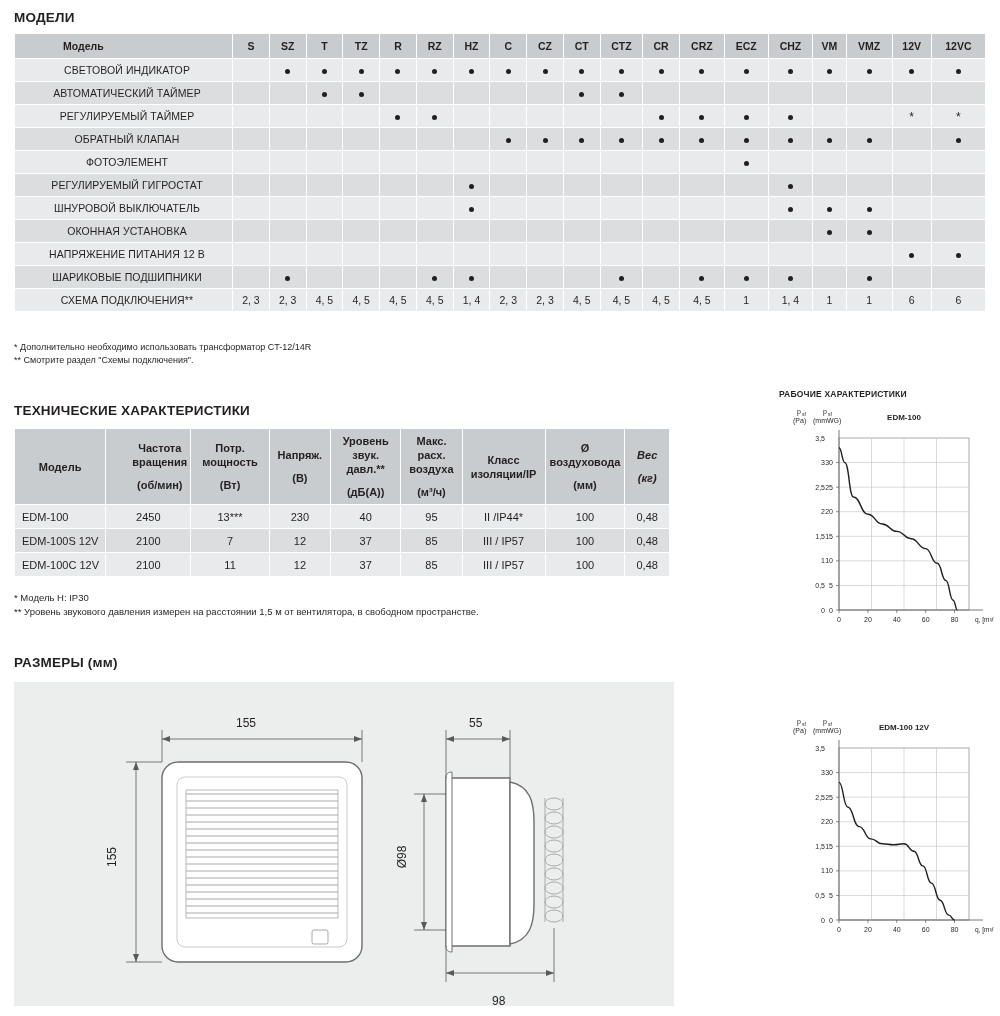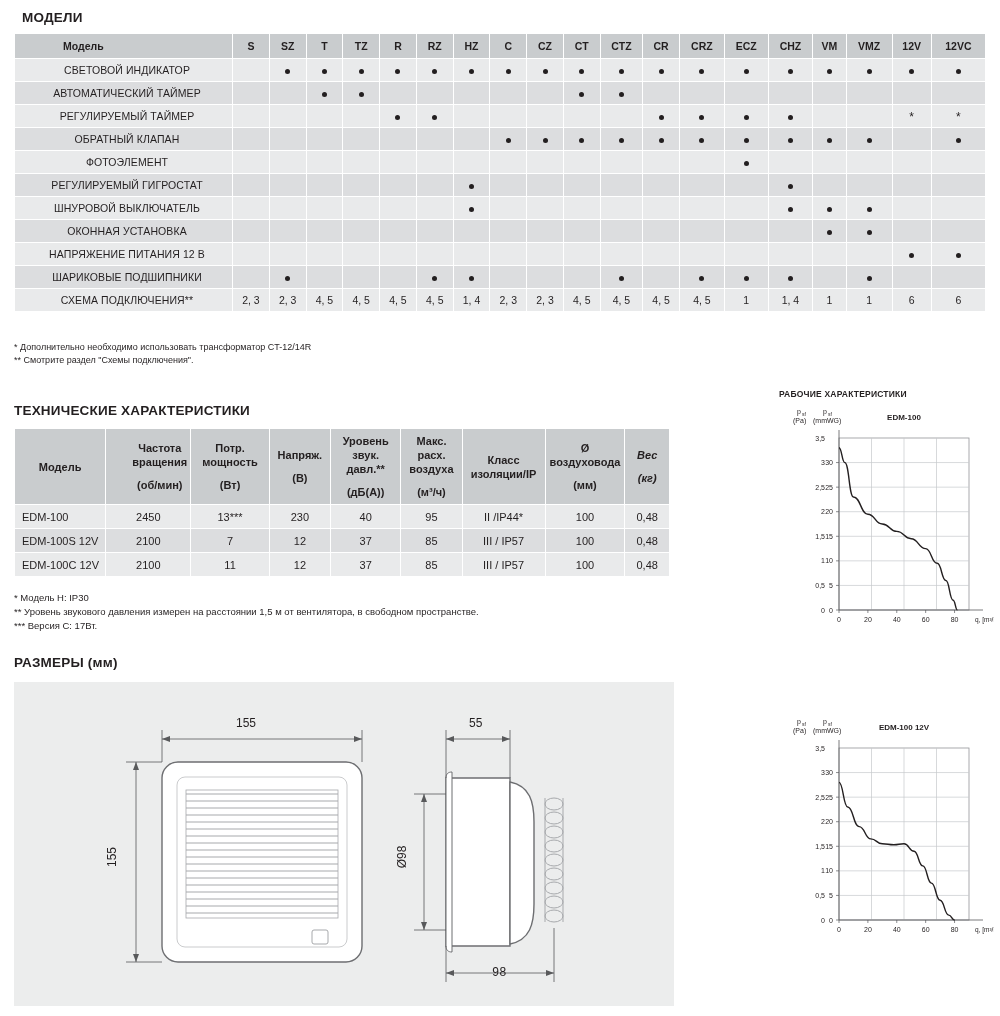--- a/index.html
+++ b/index.html
@@ -16,21 +16,21 @@
 
   h2.section-title {
     font-size:13.5px;
     font-weight:bold;
     margin:0;
     letter-spacing:0.2px;
   }
 
   
   #models-wrap { position:absolute; left:14px; top:10px; width:972px; }
-  #models-title { margin-bottom:8px;margin-left:8px; }
+  #models-title { margin-bottom:8px; }
   table.models {
     border-collapse:collapse;
     width:972px;
     font-size:10.5px;
   }
   table.models th, table.models td {
     border:1px solid #ffffff;
     text-align:center;
     vertical-align:middle;
     height:23px;
@@ -471,21 +471,20 @@
             <td>100</td>
             <td>0,48</td>
           </tr>
         </tbody>
     </table>
   </div>
 
   <div id="tech-notes">
     <div>* Модель H: IP30</div>
     <div>** Уровень звукового давления измерен на расстоянии 1,5 м от вентилятора, в свободном пространстве.</div>
-    <div>*** Версия C: 17Вт.</div>
   </div>
 
   <div id="dims-wrap">
     <h2 class="section-title" id="dims-title">РАЗМЕРЫ (мм)</h2>
     <div id="dims-box">
 
       <svg width="660" height="324" style="position:absolute;left:0;top:0;">
 
         <rect x="148" y="80" width="200" height="200" rx="16" ry="16" fill="#ffffff" stroke="#6d6e71" stroke-width="1.4"></rect>
         <rect x="163" y="95" width="170" height="170" rx="8" ry="8" fill="#ffffff" stroke="#bcbec0" stroke-width="0.8"></rect>
@@ -559,21 +558,21 @@
         <line x1="540" y1="246" x2="540" y2="300" stroke="#58595b" stroke-width="0.8"></line>
         <line x1="432" y1="291" x2="540" y2="291" stroke="#58595b" stroke-width="0.8"></line>
         <polygon points="432,291 440,288 440,294" fill="#58595b"></polygon>
         <polygon points="540,291 532,288 532,294" fill="#58595b"></polygon>
       </svg>
 
       <div class="dimtext" style="left:222px; top:34px;">155</div>
       <div class="dimtext" style="left:88px; top:168px; transform:rotate(-90deg); transform-origin:center;">155</div>
       <div class="dimtext" style="left:455px; top:34px;">55</div>
       <div class="dimtext" style="left:377px; top:168px; transform:rotate(-90deg); transform-origin:center;">Ø98</div>
-      <div class="dimtext" style="left:478px; top:284px;font-family:Liberation Mono, monospace;">98</div>
+      <div class="dimtext" style="left:478px; top:312px;">98</div>
     </div>
   </div>
 
   <div id="perf-title">РАБОЧИЕ ХАРАКТЕРИСТИКИ</div>
 
   <div class="chart-block" id="chart-0" style="left:779px; top:404px; width:215px; height:240px;"><svg width="215" height="240">
         <text x="125" y="16" font-size="8" font-family="&quot;Liberation Sans&quot;, sans-serif" fill="#231f20" text-anchor="middle" font-weight="bold">EDM-100</text>
         <text x="18" y="10" font-size="7" font-family="&quot;Liberation Sans&quot;, sans-serif" fill="#231f20">p</text>
         <text x="23" y="12" font-size="5" font-family="&quot;Liberation Sans&quot;, sans-serif" fill="#231f20">sf</text>
         <text x="14" y="19" font-size="7" font-family="&quot;Liberation Sans&quot;, sans-serif" fill="#231f20">(Pa)</text>

